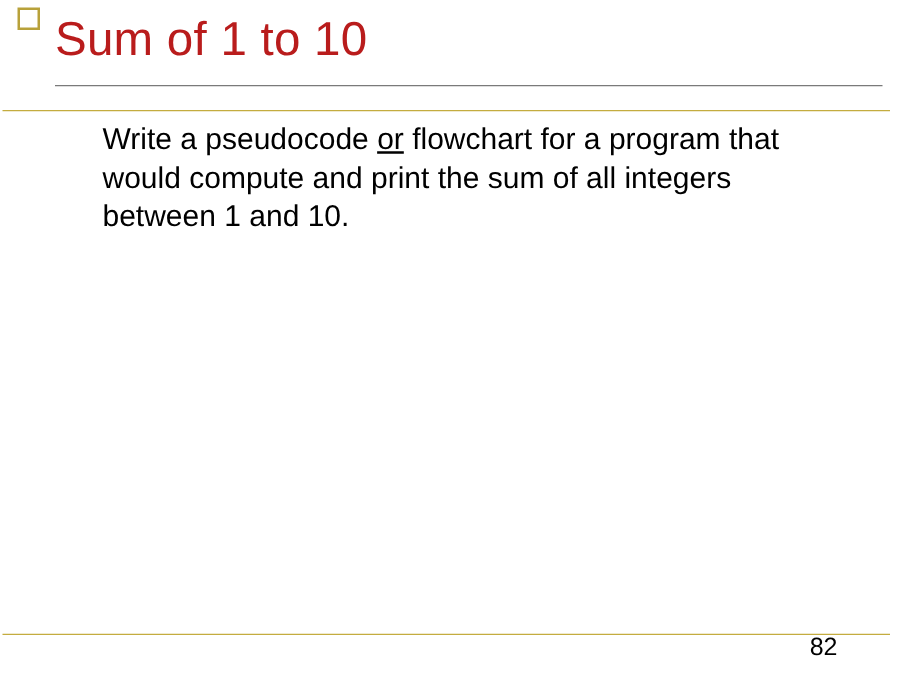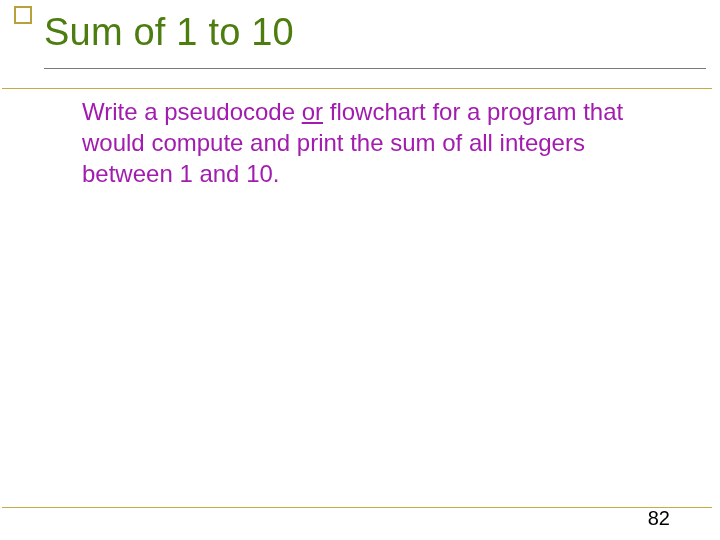--- a/index.html
+++ b/index.html
@@ -20,21 +20,21 @@
   }
   .title-wrap {
     position: absolute;
     top: 8px;
     left: 44px;
     right: 20px;
   }
   .title {
     font-size: 38px;
     font-weight: 400;
-    color: #4d7c0f;
+    color: #b91c1c;
     line-height: 1.3;
     letter-spacing: 0.2px;
   }
   .hr-grey {
     position: absolute;
     left: 44px;
     right: 14px;
     top: 68px;
     height: 0;
     border-top: 1px solid #7a7a7a;
@@ -47,21 +47,21 @@
     height: 0;
     border-top: 1px solid #c4ac3f;
   }
   .body {
     position: absolute;
     top: 96px;
     left: 82px;
     right: 58px;
     font-size: 24px;
     line-height: 1.3;
-    color: #a21caf;
+    color: #000000;
   }
   .u { text-decoration: underline; }
   .hr-yellow-bottom {
     position: absolute;
     left: 2px;
     right: 8px;
     bottom: 32px;
     height: 0;
     border-top: 1px solid #c4ac3f;
   }

